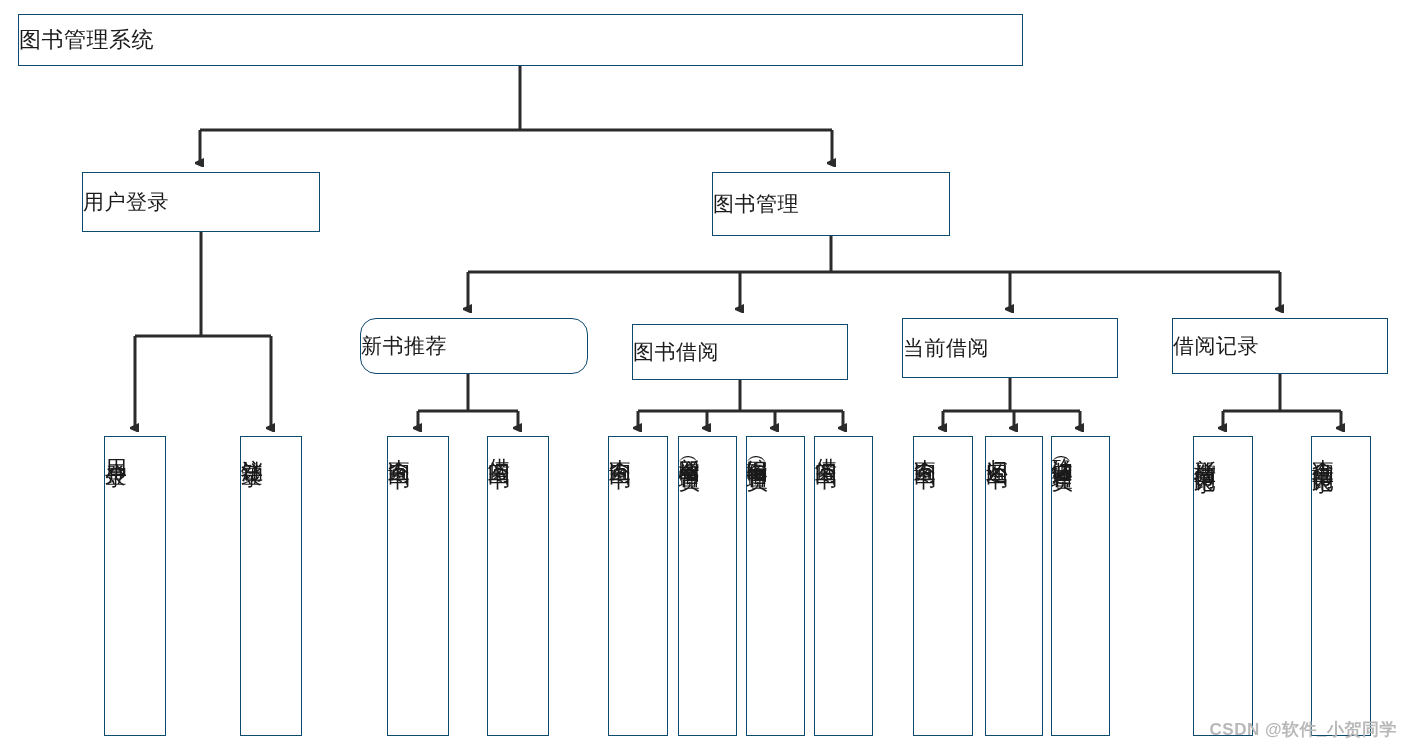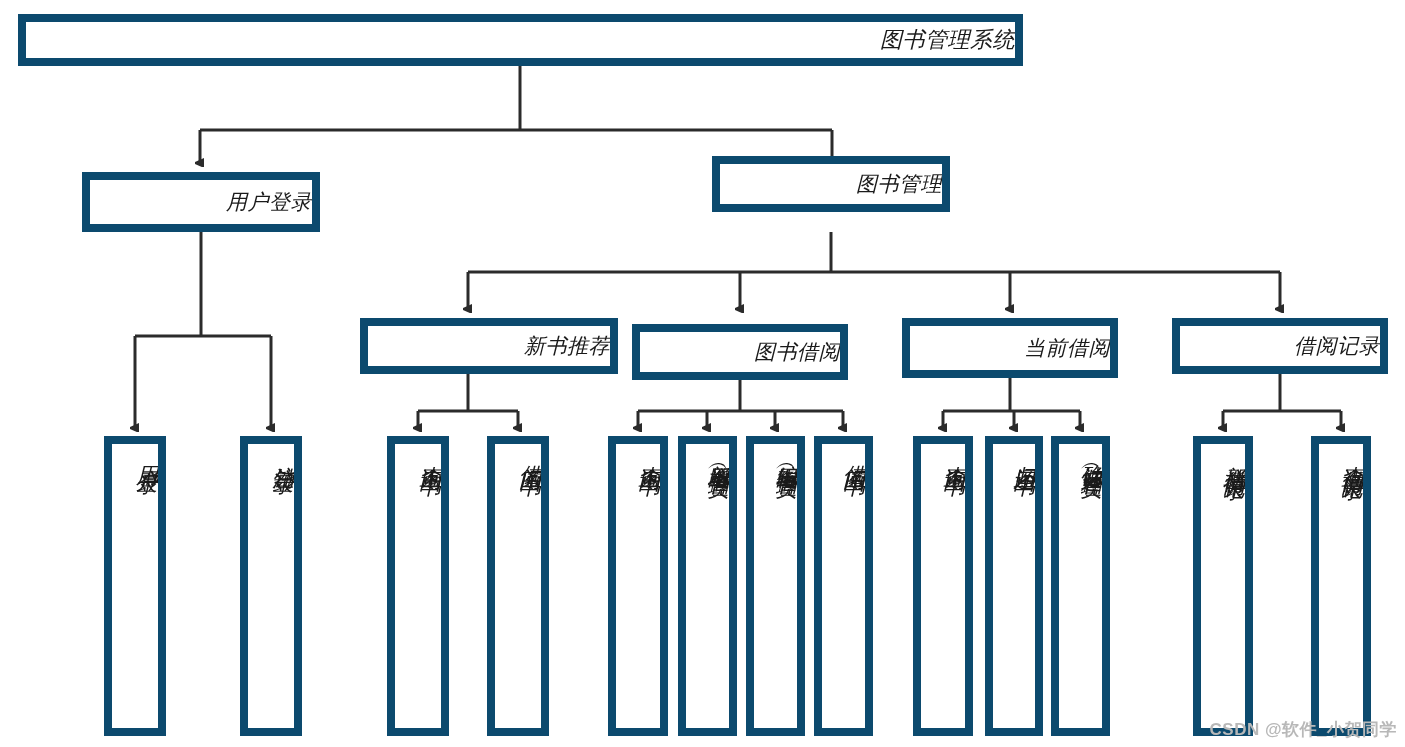--- a/index.html
+++ b/index.html
@@ -23,27 +23,26 @@
     position: absolute;
     left: 0;
     top: 0;
     width: 1405px;
     height: 747px;
     pointer-events: none;
   }
   .node {
     position: absolute;
     box-sizing: border-box;
-    border: 8px solid #0c4a6e;
+    border: 1px solid #0c4a6e;
     background: #ffffff;
     display: flex;
     align-items: center;
-    justify-content: flex-end;
+    justify-content: flex-start;
     overflow: hidden;
-    font-style: italic;
   }
   .node .label {
     color: #1a1a1a;
     text-align: center;
     line-height: 1.22;
     white-space: nowrap;
   }
   .node.horiz .label {
     font-size: 21px;
     letter-spacing: 0.5px;
@@ -135,25 +134,25 @@
     </g>
   </svg>
 
   <div class="node root horiz" style="left: 18px; top: 14px; width: 1005px; height: 52px;">
     <span class="label">图书管理系统</span>
   </div>
 
   <div class="node horiz" style="left: 82px; top: 172px; width: 238px; height: 60px;">
     <span class="label">用户登录</span>
   </div>
-  <div class="node horiz" style="left: 712px; top: 156px; width: 238px; height: 56px;">
+  <div class="node horiz" style="left: 712px; top: 172px; width: 238px; height: 64px;">
     <span class="label">图书管理</span>
   </div>
 
-  <div class="node horiz" style="left: 360px; top: 318px; width: 258px; height: 56px;">
+  <div class="node horiz" style="left: 360px; top: 318px; width: 228px; height: 56px; border-radius: 16px;">
     <span class="label">新书推荐</span>
   </div>
   <div class="node horiz" style="left: 632px; top: 324px; width: 216px; height: 56px;">
     <span class="label">图书借阅</span>
   </div>
   <div class="node horiz" style="left: 902px; top: 318px; width: 216px; height: 60px;">
     <span class="label">当前借阅</span>
   </div>
   <div class="node horiz" style="left: 1172px; top: 318px; width: 216px; height: 56px;">
     <span class="label">借阅记录</span>

